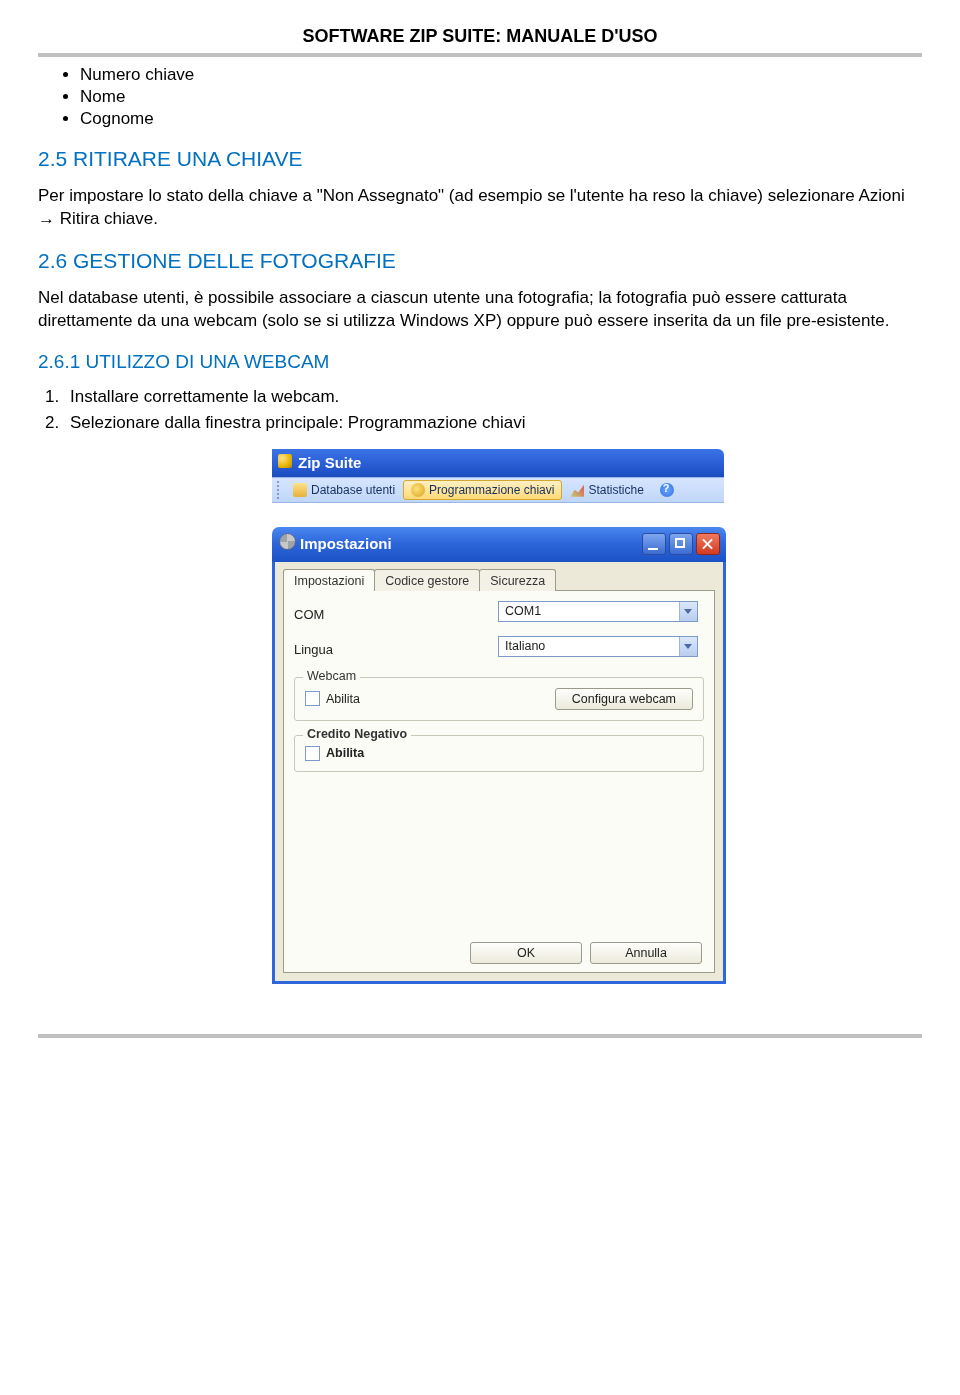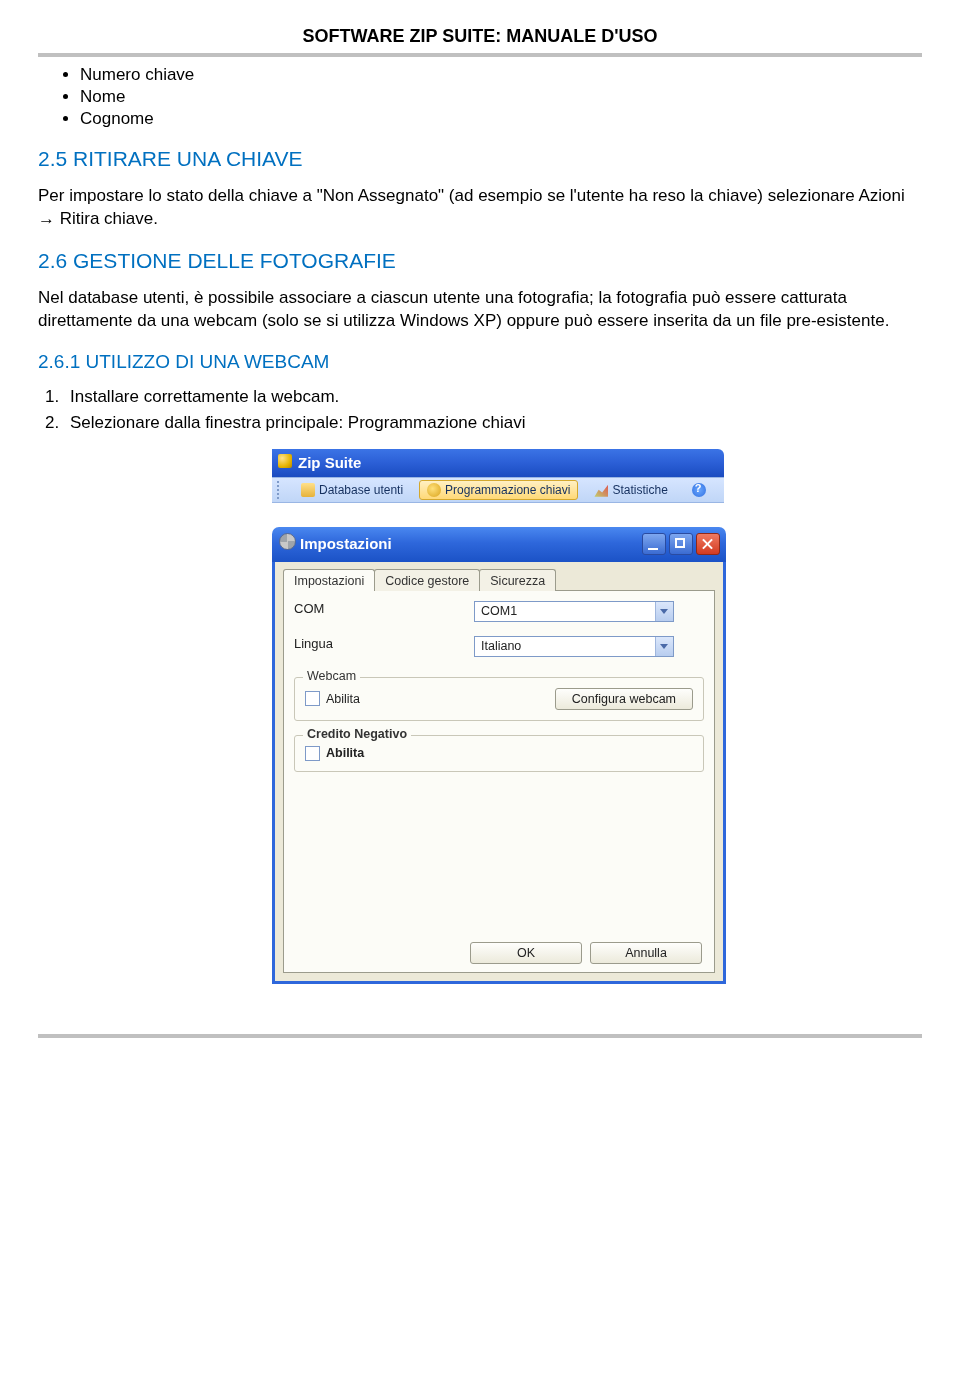--- a/index.html
+++ b/index.html
@@ -81,21 +81,21 @@
     background: radial-gradient(circle at 30% 30%, #ffe28a, #e6b400 60%, #b38600);
     border-radius: 2px;
   }
   .tb-strip {
     background: linear-gradient(to bottom, #d6e5ff, #c0d6f7);
     border-top: 1px solid #9ab6e4;
     border-bottom: 1px solid #9ab6e4;
     padding: 2px 5px;
     display: flex;
     align-items: center;
-    gap: 8px;
+    gap: 0;
   }
   .tb-handle {
     width: 3px; height: 18px;
     border-left: 2px dotted #7f9bc9;
     margin-right: 3px;
   }
   .tb-btn {
     display: inline-flex;
     align-items: center;
     gap: 4px;
@@ -190,22 +190,23 @@
     position: relative;
     z-index: 2;
   }
   .dlg-panel {
     border: 1px solid #9b9b8c;
     background: #fcfcf7;
     padding: 10px 10px 6px 10px;
   }
   .dlg-row {
     display: flex;
-    align-items: flex-start;
+    align-items: flex-end;
     margin-bottom: 14px;
+    gap: 24px;
   }
   .dlg-row .lbl {
     width: 180px;
     font-size: 13px;
     color: #222;
   }
   .dlg-select {
     display: flex;
     align-items: center;
     border: 1px solid #7e9ac8;

